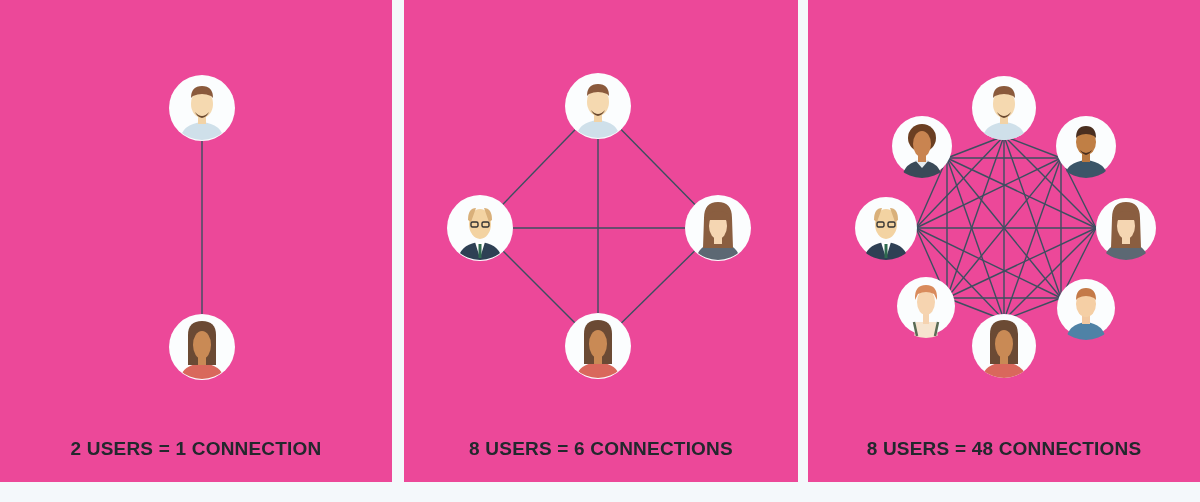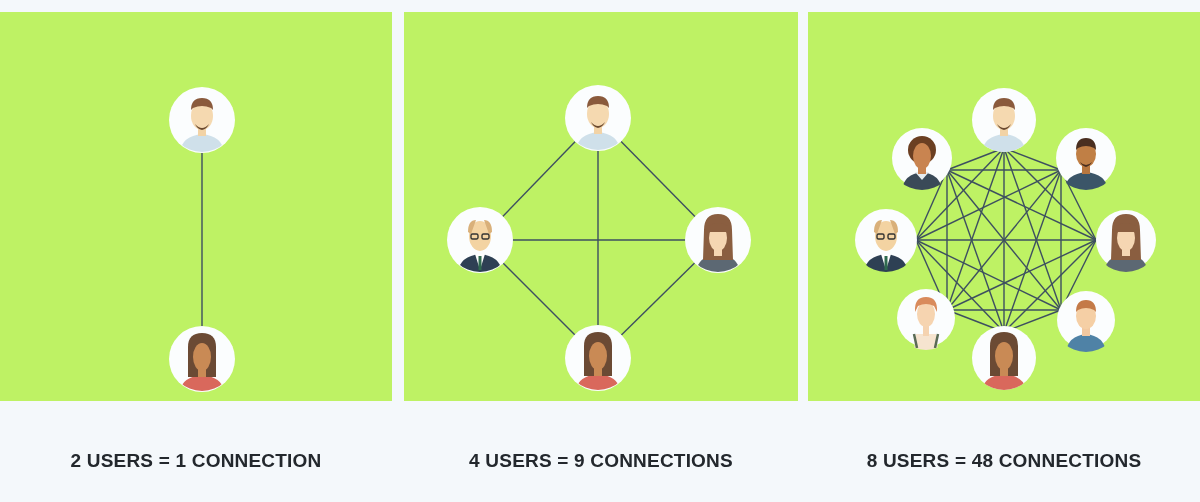--- a/index.html
+++ b/index.html
@@ -1,17 +1,17 @@
 <!DOCTYPE html>
 <html><head>
 <meta charset="utf-8">
 <style>
   html, body { margin: 0; padding: 0; }
   body { width: 1200px; height: 502px; background: #f4f8fb; position: relative; overflow: hidden; font-family: "Liberation Sans", sans-serif; }
-  .panel { position: absolute; top: 12px; height: 389px; background: #bef264; }
+  .panel { position: absolute; top: 0; height: 482px; background: #ec4899; }
   .panel svg { position: absolute; left: 0; top: 0; }
   .caption { position: absolute; left: 0; width: 100%; top: 438px; text-align: center; font-size: 19px; font-weight: bold; color: #23282d; letter-spacing: 0.2px; }
 </style>
 </head>
 <body>
 
 <svg width="0" height="0" style="position:absolute">
   <defs>
     <filter id="soft" x="-20%" y="-20%" width="140%" height="140%">
       <feGaussianBlur stdDeviation="1.2"></feGaussianBlur>
@@ -95,21 +95,21 @@
     <g transform="translate(194,346)">
       <circle r="33" fill="#fbfdfe"></circle>
       <g clip-path="url(#circ)">
         <path d="M-22 32 Q-20 18 0 16 Q20 18 22 32 Z" fill="#d9685c"></path>
         <path d="M-14 -12 Q-14 -26 0 -26 Q14 -26 14 -12 L14 18 L-14 18 Z" fill="#6b4a34"></path>
         <ellipse cx="0" cy="-2" rx="9" ry="14" fill="#c98a55"></ellipse>
         <rect x="-4" y="10" width="8" height="8" fill="#c98a55"></rect>
       </g>
     </g>
   </svg>
-  <div class="caption">4 USERS = 9 CONNECTIONS</div>
+  <div class="caption">8 USERS = 6 CONNECTIONS</div>
 </div>
 
 <div class="panel" style="left:808px;width:392px;">
   <svg width="392" height="502" id="p3svg">
     <g id="p3lines" stroke="#3d4f60" stroke-width="1.4" fill="none">
         <line x1="196" y1="136" x2="253" y2="158"></line>
         <line x1="196" y1="136" x2="288" y2="228"></line>
         <line x1="196" y1="136" x2="253" y2="298"></line>
         <line x1="196" y1="136" x2="196" y2="320"></line>
         <line x1="196" y1="136" x2="139" y2="298"></line>

